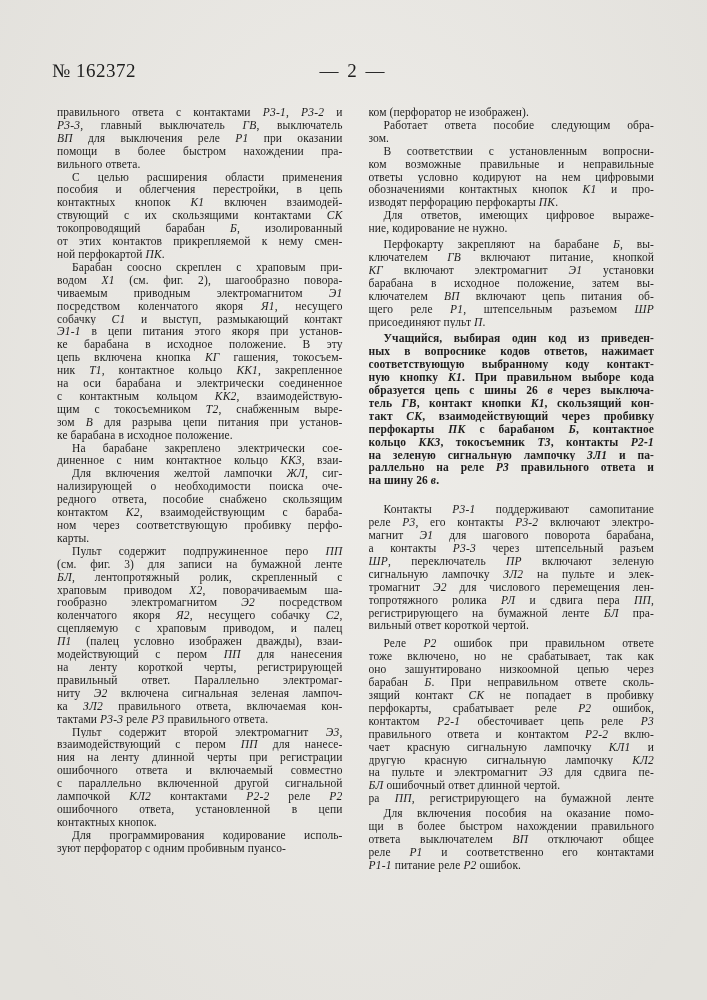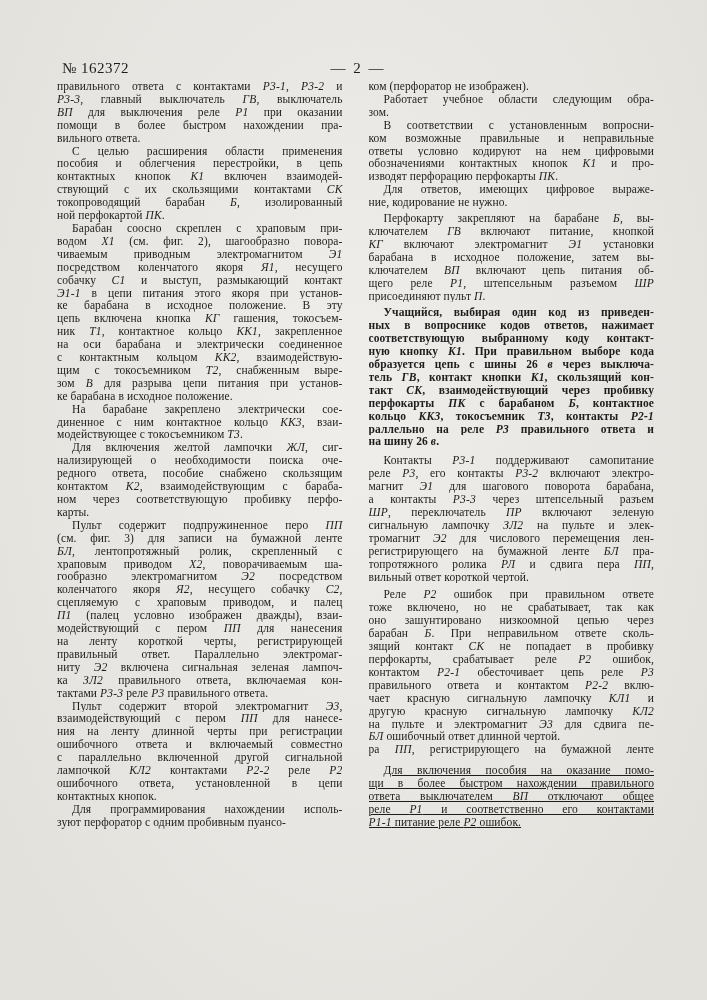--- a/index.html
+++ b/index.html
@@ -14,36 +14,36 @@
   }
   .page {
     position: relative;
     width: 707px; height: 1000px;
     background:
       radial-gradient(ellipse at 50% 40%, rgba(255,255,255,0.25), rgba(0,0,0,0.03) 90%),
       #eae8e3;
   }
   .header {
     position: absolute;
-    top: 60px; left: 62px; right: 53px;
+    top: 60px; left: 52px; right: 53px;
     height: 20px;
-    font-size: 15px;
+    font-size: 19px;
   }
   .doc-number {
     position: absolute; left: 0; top: 0;
     letter-spacing: 0.5px;
   }
   .page-number {
     position: absolute; left: 0; right: 0; top: 0;
     text-align: center;
     letter-spacing: 2px;
   }
   .columns {
     position: absolute;
-    left: 57px; top: 80px;
+    left: 57px; top: 106px;
     width: 597px;
     display: flex;
     gap: 26px;
   }
   .column {
     width: 293px;
     font-size: 11.5px;
     line-height: 12.9px;
     letter-spacing: 0.1px;
   }
@@ -81,20 +81,21 @@
           <div class="line"><i>ВП</i> для выключения реле <i>Р1</i> при оказании</div>
           <div class="line">помощи в более быстром нахождении пра-</div>
           <div class="line last">вильного ответа.</div>
         </div>
         <div class="para indent">
           <div class="line">С целью расширения области применения</div>
           <div class="line">пособия и облегчения перестройки, в цепь</div>
           <div class="line">контактных кнопок <i>К1</i> включен взаимодей-</div>
           <div class="line">ствующий с их скользящими контактами <i>СК</i></div>
           <div class="line">токопроводящий барабан <i>Б</i>, изолированный</div>
+          <div class="line">от этих контактов прикрепляемой к нему смен-</div>
           <div class="line last">ной перфокартой <i>ПК</i>.</div>
         </div>
         <div class="para indent">
           <div class="line">Барабан соосно скреплен с храповым при-</div>
           <div class="line">водом <i>Х1</i> (см. фиг. 2), шагообразно повора-</div>
           <div class="line">чиваемым приводным электромагнитом <i>Э1</i></div>
           <div class="line">посредством коленчатого якоря <i>Я1</i>, несущего</div>
           <div class="line">собачку <i>С1</i> и выступ, размыкающий контакт</div>
           <div class="line"><i>Э1-1</i> в цепи питания этого якоря при установ-</div>
           <div class="line">ке барабана в исходное положение. В эту</div>
@@ -102,21 +103,20 @@
           <div class="line">ник <i>Т1</i>, контактное кольцо <i>КК1</i>, закрепленное</div>
           <div class="line">на оси барабана и электрически соединенное</div>
           <div class="line">с контактным кольцом <i>КК2</i>, взаимодействую-</div>
           <div class="line">щим с токосъемником <i>Т2</i>, снабженным выре-</div>
           <div class="line">зом <i>В</i> для разрыва цепи питания при установ-</div>
           <div class="line last">ке барабана в исходное положение.</div>
         </div>
         <div class="para indent">
           <div class="line">На барабане закреплено электрически сое-</div>
           <div class="line">диненное с ним контактное кольцо <i>КК3</i>, взаи-</div>
-          <div class="line last">модействующее с токосъемником <i>Т3</i>.</div>
         </div>
         <div class="para indent">
           <div class="line">Для включения желтой лампочки <i>ЖЛ</i>, сиг-</div>
           <div class="line">нализирующей о необходимости поиска оче-</div>
           <div class="line">редного ответа, пособие снабжено скользящим</div>
           <div class="line">контактом <i>К2</i>, взаимодействующим с бараба-</div>
           <div class="line">ном через соответствующую пробивку перфо-</div>
           <div class="line last">карты.</div>
         </div>
         <div class="para indent">
@@ -139,30 +139,30 @@
           <div class="line">Пульт содержит второй электромагнит <i>Э3</i>,</div>
           <div class="line">взаимодействующий с пером <i>ПП</i> для нанесе-</div>
           <div class="line">ния на ленту длинной черты при регистрации</div>
           <div class="line">ошибочного ответа и включаемый  совместно</div>
           <div class="line">с параллельно включенной другой сигнальной</div>
           <div class="line">лампочкой <i>КЛ2</i> контактами <i>Р2-2</i>  реле  <i>Р2</i></div>
           <div class="line">ошибочного ответа, установленной  в  цепи</div>
           <div class="line last">контактных кнопок.</div>
         </div>
         <div class="para indent">
-          <div class="line">Для программирования нахождении исполь-</div>
+          <div class="line">Для программирования кодирование исполь-</div>
           <div class="line last">зуют перфоратор с одним пробивным  пуансо-</div>
         </div>
       </div>
     <div class="column">
         <div class="para">
           <div class="line last">ком (перфоратор не изображен).</div>
         </div>
         <div class="para indent">
-          <div class="line">Работает учебное области следующим обра-</div>
+          <div class="line">Работает ответа пособие следующим обра-</div>
           <div class="line last">зом.</div>
         </div>
         <div class="para indent">
           <div class="line">В соответствии с установленным  вопросни-</div>
           <div class="line">ком возможные правильные  и  неправильные</div>
           <div class="line">ответы условно кодируют на нем цифровыми</div>
           <div class="line">обозначениями контактных кнопок <i>К1</i> и про-</div>
           <div class="line last">изводят перфорацию перфокарты <i>ПК</i>.</div>
         </div>
         <div class="para indent">
@@ -181,51 +181,52 @@
         <div class="para indent" style="margin-top: 4px; font-weight: bold;">
           <div class="line">Учащийся, выбирая один код из приведен-</div>
           <div class="line">ных в вопроснике  кодов  ответов,  нажимает</div>
           <div class="line">соответствующую выбранному коду  контакт-</div>
           <div class="line">ную кнопку <i>К1</i>. При правильном выборе кода</div>
           <div class="line">образуется цепь с шины 26 <i>в</i> через выключа-</div>
           <div class="line">тель <i>ГВ</i>, контакт кнопки <i>К1</i>, скользящий кон-</div>
           <div class="line">такт <i>СК</i>, взаимодействующий через пробивку</div>
           <div class="line">перфокарты <i>ПК</i> с барабаном <i>Б</i>,  контактное</div>
           <div class="line">кольцо <i>КК3</i>, токосъемник <i>Т3</i>, контакты <i>Р2-1</i></div>
+          <div class="line">на зеленую сигнальную лампочку <i>ЗЛ1</i> и па-</div>
           <div class="line">раллельно на реле <i>Р3</i> правильного ответа  и</div>
           <div class="line last">на шину 26 <i>в</i>.</div>
         </div>
-        <div class="para indent" style="margin-top: 6px;">
+        <div class="para indent" style="margin-top: 16px;">
           <div class="line">Контакты <i>Р3-1</i> поддерживают самопитание</div>
           <div class="line">реле <i>Р3</i>, его контакты <i>Р3-2</i> включают электро-</div>
           <div class="line">магнит <i>Э1</i> для шагового поворота барабана,</div>
           <div class="line">а контакты <i>Р3-3</i> через штепсельный  разъем</div>
           <div class="line"><i>ШР</i>, переключатель <i>ПР</i> включают  зеленую</div>
           <div class="line">сигнальную лампочку <i>ЗЛ2</i> на пульте и элек-</div>
           <div class="line">тромагнит <i>Э2</i> для числового перемещения лен-</div>
+          <div class="line">топротяжного ролика <i>РЛ</i> и сдвига пера <i>ПП</i>,</div>
           <div class="line">регистрирующего на бумажной ленте <i>БЛ</i> пра-</div>
-          <div class="line">топротяжного ролика <i>РЛ</i> и сдвига пера <i>ПП</i>,</div>
           <div class="line last">вильный ответ короткой чертой.</div>
         </div>
         <div class="para indent" style="margin-top: 5px;">
           <div class="line">Реле <i>Р2</i> ошибок при  правильном  ответе</div>
           <div class="line">тоже включено, но не срабатывает, так  как</div>
           <div class="line">оно зашунтировано низкоомной цепью  через</div>
           <div class="line">барабан <i>Б</i>. При неправильном ответе сколь-</div>
           <div class="line">зящий контакт <i>СК</i> не попадает в  пробивку</div>
           <div class="line">перфокарты, срабатывает реле <i>Р2</i>  ошибок,</div>
           <div class="line">контактом <i>Р2-1</i> обесточивает цепь  реле <i>Р3</i></div>
           <div class="line">правильного ответа и контактом <i>Р2-2</i>  вклю-</div>
           <div class="line">чает красную сигнальную лампочку  <i>КЛ1</i>  и</div>
           <div class="line">другую красную сигнальную лампочку <i>КЛ2</i></div>
           <div class="line">на пульте и электромагнит <i>Э3</i> для сдвига пе-</div>
           <div class="line last"><i>БЛ</i> ошибочный ответ длинной чертой.</div>
           <div class="line">ра <i>ПП</i>, регистрирующего на бумажной ленте</div>
         </div>
-        <div class="para indent" style="margin-top: 8px; text-decoration: underline;">
+        <div class="para indent" style="margin-top: 2px;">
           <div class="line">Для включения пособия на оказание помо-</div>
           <div class="line">щи в более быстром нахождении правильного</div>
           <div class="line">ответа выключателем <i>ВП</i>  отключают  общее</div>
           <div class="line">реле <i>Р1</i> и соответственно  его  контактами</div>
           <div class="line last"><i>Р1-1</i> питание реле <i>Р2</i> ошибок.</div>
         </div>
       </div>
   </div>
 </div>
 

